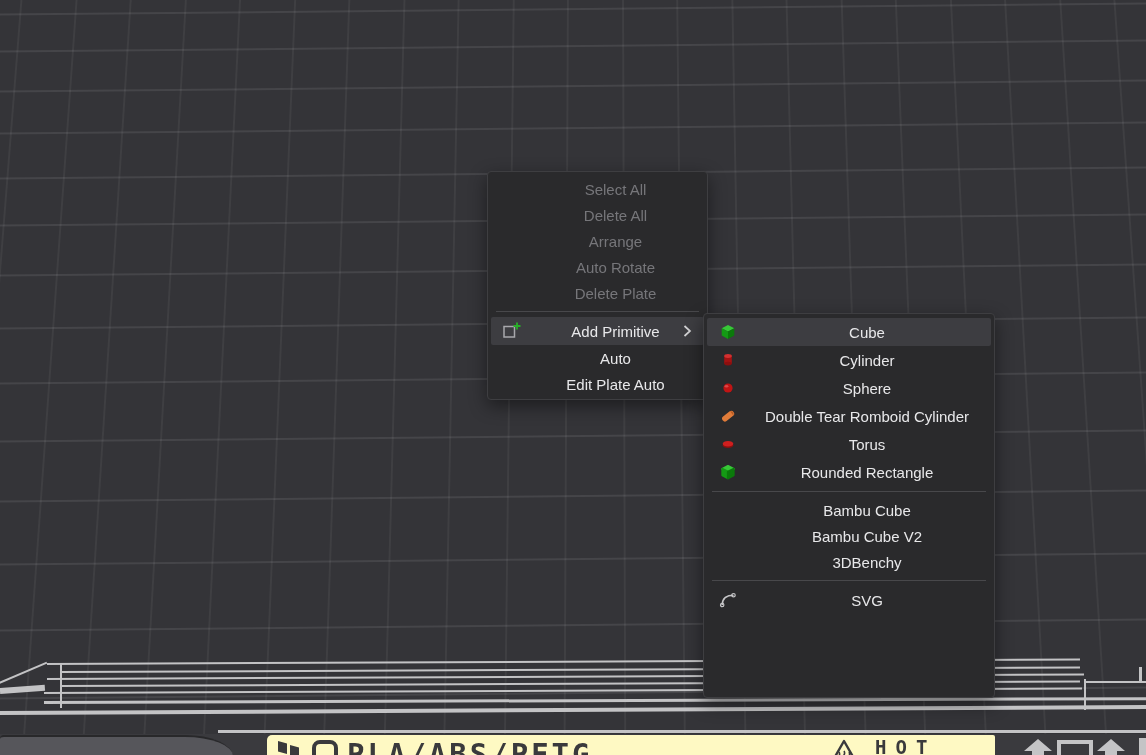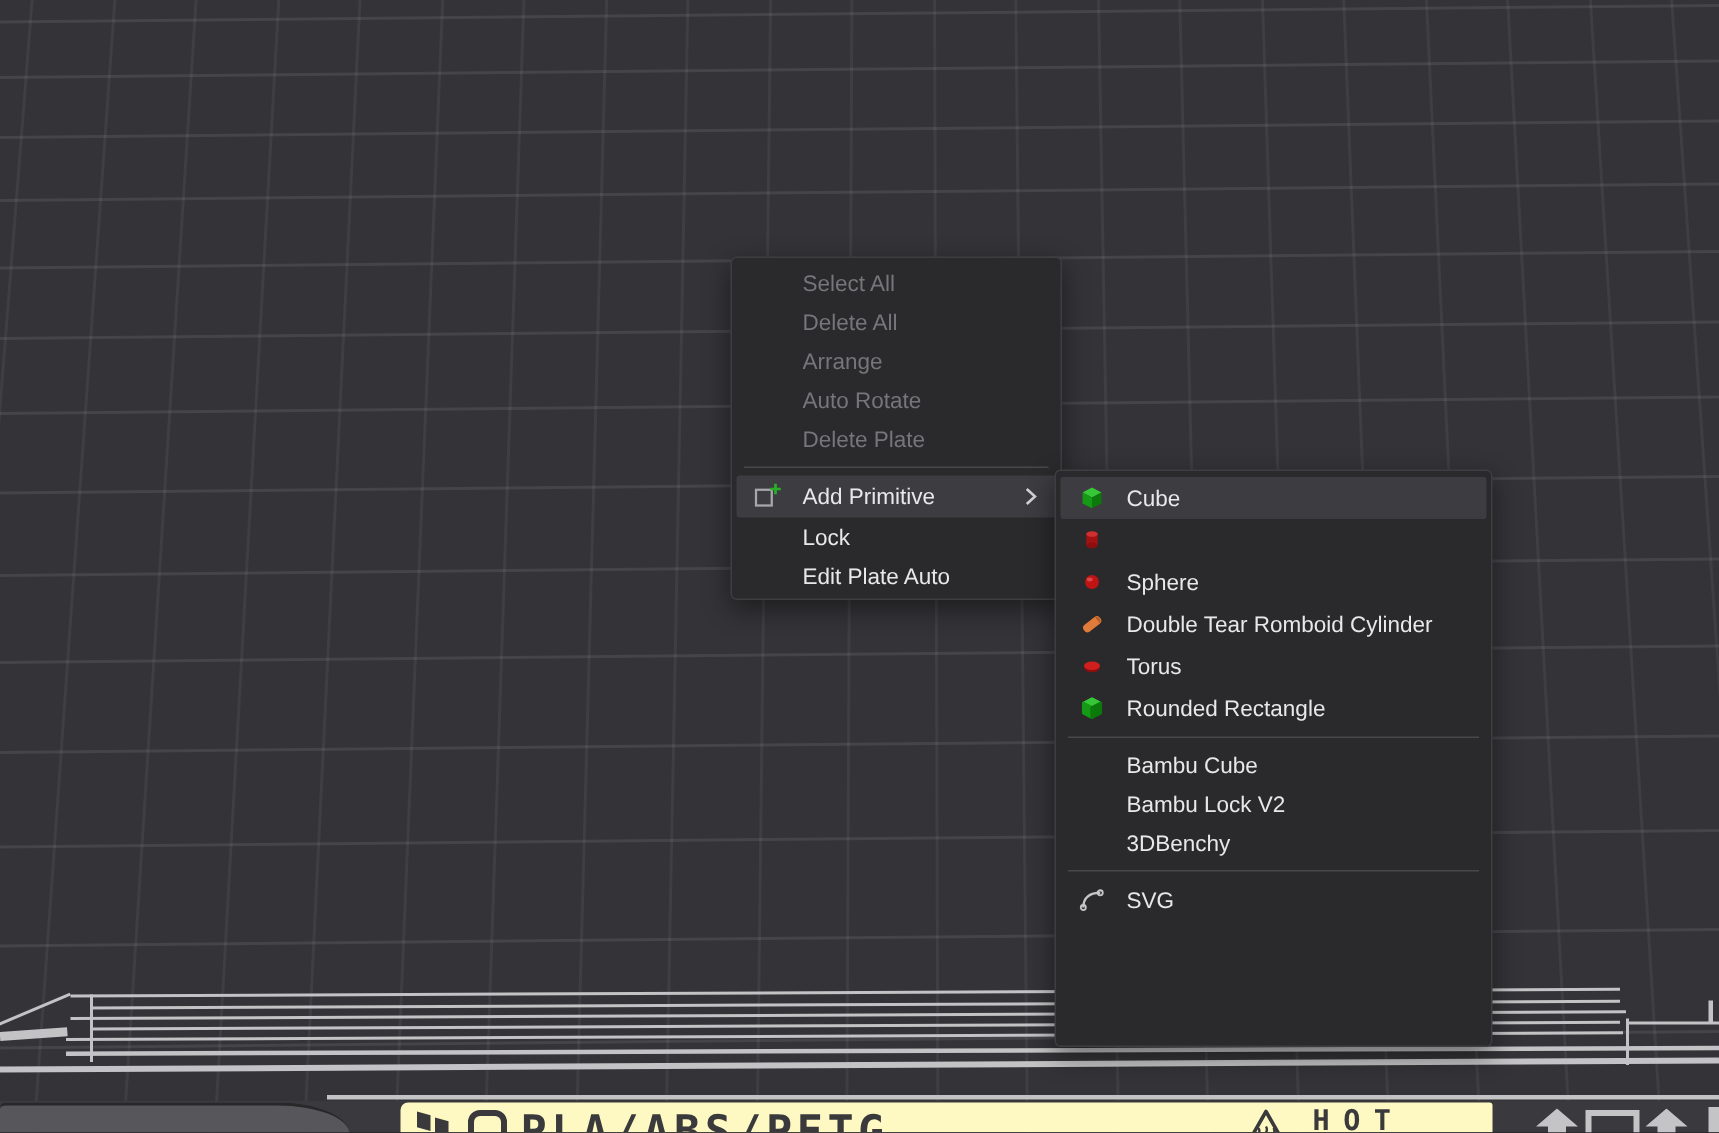--- a/index.html
+++ b/index.html
@@ -61,21 +61,21 @@
     padding: 4px 0;
     box-sizing: border-box;
     font-size: 15px;
     color: #e8e8ea;
   }
   #context-menu { left: 487px; top: 171px; width: 221px; height: 229px; z-index: 10; }
   #primitive-submenu { left: 703px; top: 313px; width: 292px; height: 385px; z-index: 11; padding-bottom: 6px; }
   .menu-item {
     position: relative; display: flex; align-items: center;
     height: 26px; margin: 0 3px; padding: 0 8px 0 44px;
-    border-radius: 2px; cursor: default; white-space: nowrap;
+    border-radius: 2px; cursor: default; white-space: nowrap; text-align: center;
   }
   #primitive-submenu .menu-item.has-icon { height: 28px; }
   .menu-item.highlighted { background: #3d3d41; height: 28px; }
   .menu-item.disabled .mi-label { color: #76767a; }
   .mi-icon {
     position: absolute; left: 10px; top: 50%; transform: translateY(-50%);
     width: 22px; height: 22px; display: flex; align-items: center; justify-content: center;
   }
   .mi-label { flex: 1 1 auto; overflow: hidden; }
   .mi-arrow { position: absolute; right: 12px; top: 50%; transform: translateY(-50%); display: flex; }
@@ -216,21 +216,21 @@
         </span>
     <span class="mi-label">Add Primitive</span>
     <span class="mi-arrow">
           <svg width="9" height="14" viewBox="0 0 9 14">
             <polyline points="1.5,2 7,7 1.5,12" fill="none" stroke="#d2d2d4" stroke-width="1.7"></polyline>
           </svg>
         </span>
   </div>
       <div class="menu-item">
     <span class="mi-icon"></span>
-    <span class="mi-label">Lock</span>
+    <span class="mi-label">Auto</span>
 
   </div>
       <div class="menu-item">
     <span class="mi-icon"></span>
     <span class="mi-label">Edit Plate Auto</span>
 
   </div>
     </div>
 
 <div id="primitive-submenu" class="menu-panel">
@@ -246,20 +246,21 @@
 
   </div>
       <div class="menu-item has-icon">
     <span class="mi-icon">
           <svg width="18" height="18" viewBox="0 0 18 18">
             <rect x="5.2" y="5" width="7.6" height="7.6" fill="#a31212"></rect>
             <ellipse cx="9" cy="12.6" rx="3.8" ry="1.9" fill="#8c0f0f"></ellipse>
             <ellipse cx="9" cy="5" rx="3.8" ry="1.9" fill="#d23030"></ellipse>
           </svg>
         </span>
+    <span class="mi-label">Cylinder</span>
 
   </div>
       <div class="menu-item has-icon">
     <span class="mi-icon">
           <svg width="18" height="18" viewBox="0 0 18 18">
             <circle cx="9" cy="9" r="4.6" fill="#c01414"></circle>
             <ellipse cx="7.5" cy="7.3" rx="1.9" ry="1.3" fill="#e25a5a" opacity="0.75"></ellipse>
           </svg>
         </span>
     <span class="mi-label">Sphere</span>
@@ -299,21 +300,21 @@
 
   </div>
       <div class="menu-separator"></div>
       <div class="menu-item">
     <span class="mi-icon"></span>
     <span class="mi-label">Bambu Cube</span>
 
   </div>
       <div class="menu-item">
     <span class="mi-icon"></span>
-    <span class="mi-label">Bambu Lock V2</span>
+    <span class="mi-label">Bambu Cube V2</span>
 
   </div>
       <div class="menu-item">
     <span class="mi-icon"></span>
     <span class="mi-label">3DBenchy</span>
 
   </div>
       <div class="menu-separator"></div>
       <div class="menu-item has-icon">
     <span class="mi-icon">

